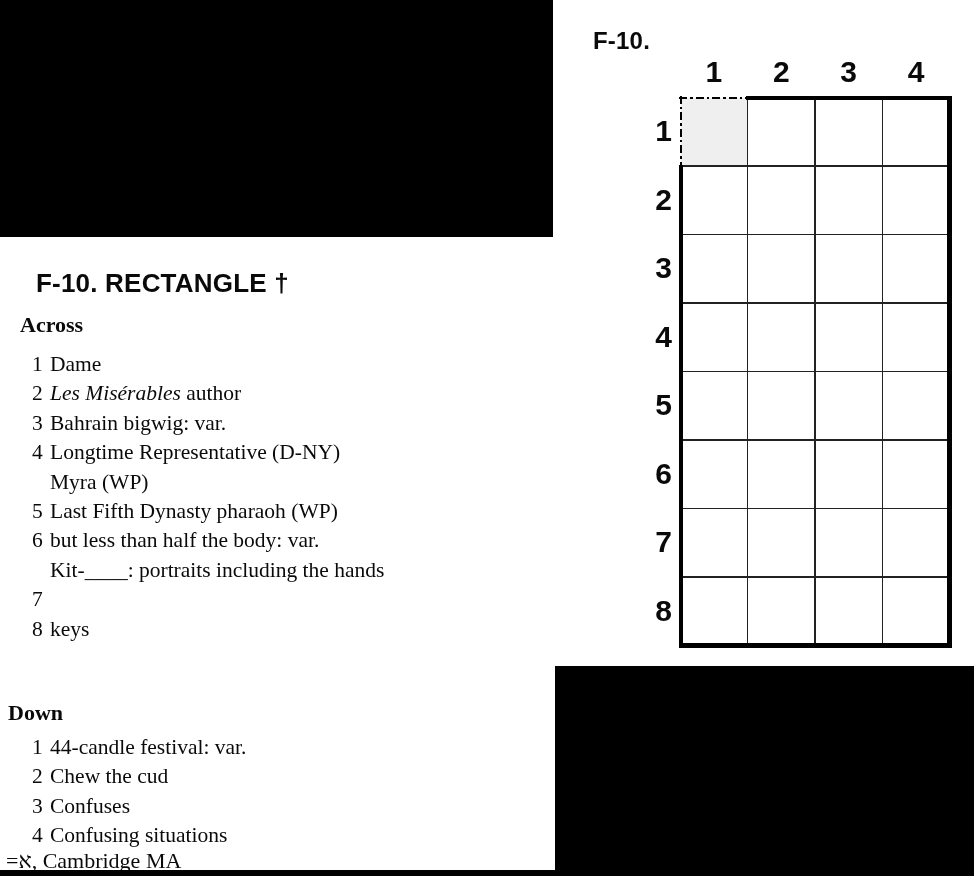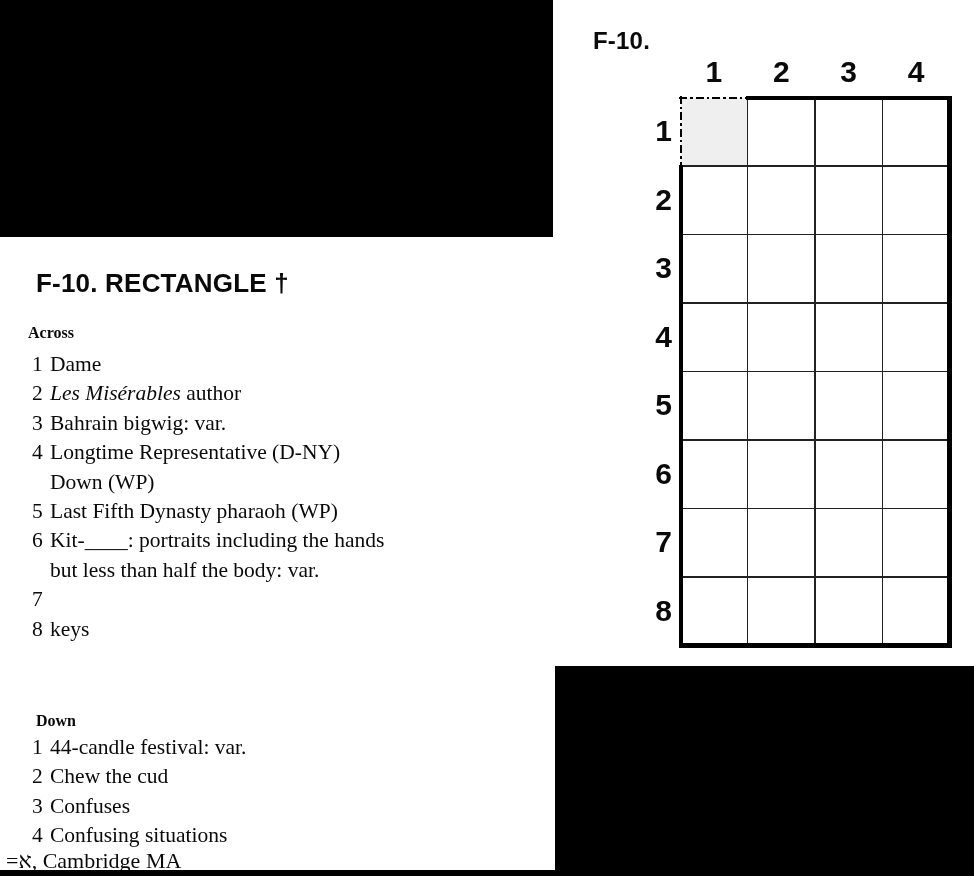--- a/index.html
+++ b/index.html
@@ -9,23 +9,23 @@
   
   .black-panel{position:absolute;background:#000;z-index:6;}
   .bp-tl{left:0;top:0;width:553px;height:237px;}
   .bp-br{left:555px;top:666px;width:419px;height:210px;}
   .bp-strip{left:0;top:870px;width:555px;height:6px;}
 
   
   .title{position:absolute;left:20px;top:252px;margin:16px;
          font-family:"Liberation Sans",sans-serif;font-weight:bold;
          font-size:26px;line-height:30px;letter-spacing:.2px;white-space:nowrap;}
-  .heading{position:absolute;margin:8px;font-weight:bold;font-size:16px;line-height:25px;}
+  .heading{position:absolute;margin:0;font-weight:bold;font-size:22px;line-height:25px;}
   .heading-across{left:20px;top:312px;}
-  .heading-down{left:28px;top:700px;text-align:right;}
+  .heading-down{left:8px;top:700px;text-align:right;}
   .clues{position:absolute;left:32px;font-size:21.5px;}
   #across-list{top:350px;}
   #down-list{top:733px;}
   .clue{display:flex;}
   .num{flex:none;width:14px;margin-right:4px;line-height:29.4px;text-align:left;}
   .clue-line{line-height:29.4px;white-space:nowrap;}
   .it{font-style:italic;}
   .footer{position:absolute;left:6px;top:846px;font-size:22px;line-height:29.4px;white-space:nowrap;}
 
   
@@ -81,34 +81,34 @@
       <div class="clue">
         <span class="num">3</span>
         <div>
           <div class="clue-line"><span>Bahrain bigwig: var.</span></div>
         </div>
       </div>
       <div class="clue">
         <span class="num">4</span>
         <div>
           <div class="clue-line"><span>Longtime Representative (D-NY)</span></div>
-          <div class="clue-line"><span>Down (WP)</span></div>
+          <div class="clue-line"><span>Myra (WP)</span></div>
         </div>
       </div>
       <div class="clue">
         <span class="num">5</span>
         <div>
           <div class="clue-line"><span>Last Fifth Dynasty pharaoh (WP)</span></div>
         </div>
       </div>
       <div class="clue">
         <span class="num">6</span>
         <div>
+          <div class="clue-line"><span>but less than half the body: var.</span></div>
           <div class="clue-line"><span>Kit-____: portraits including the hands</span></div>
-          <div class="clue-line"><span>but less than half the body: var.</span></div>
         </div>
       </div>
       <div class="clue">
         <span class="num">7</span>
       </div>
       <div class="clue">
         <span class="num">8</span>
         <div>
           <div class="clue-line"><span>keys</span></div>
         </div>

